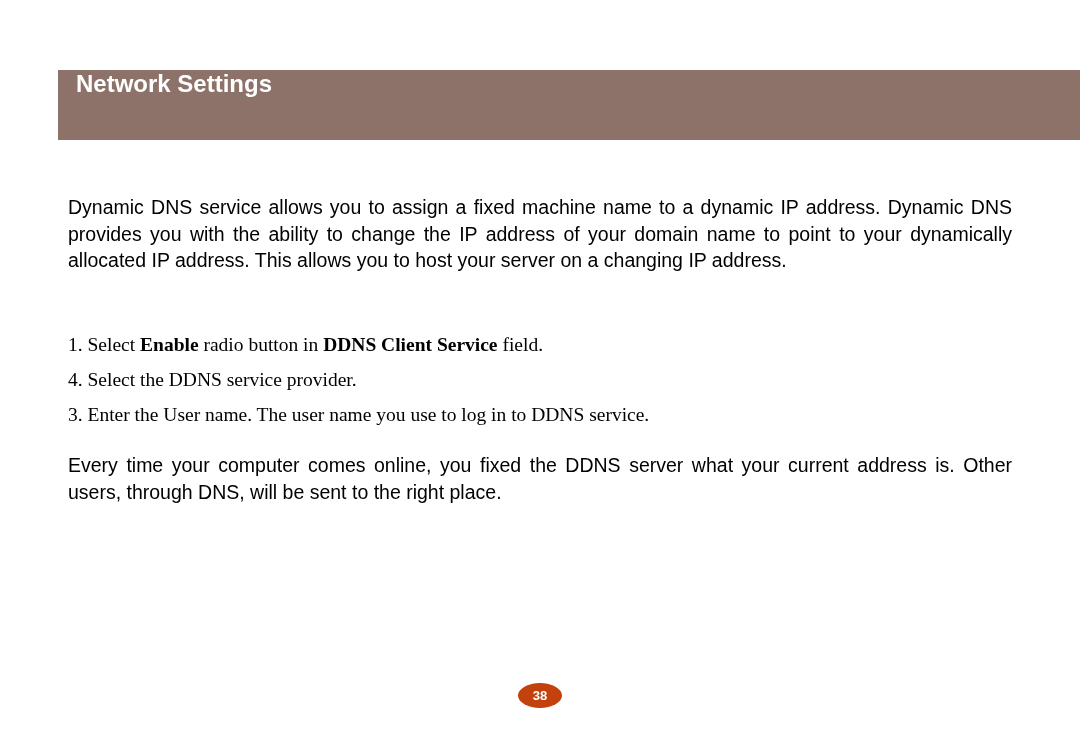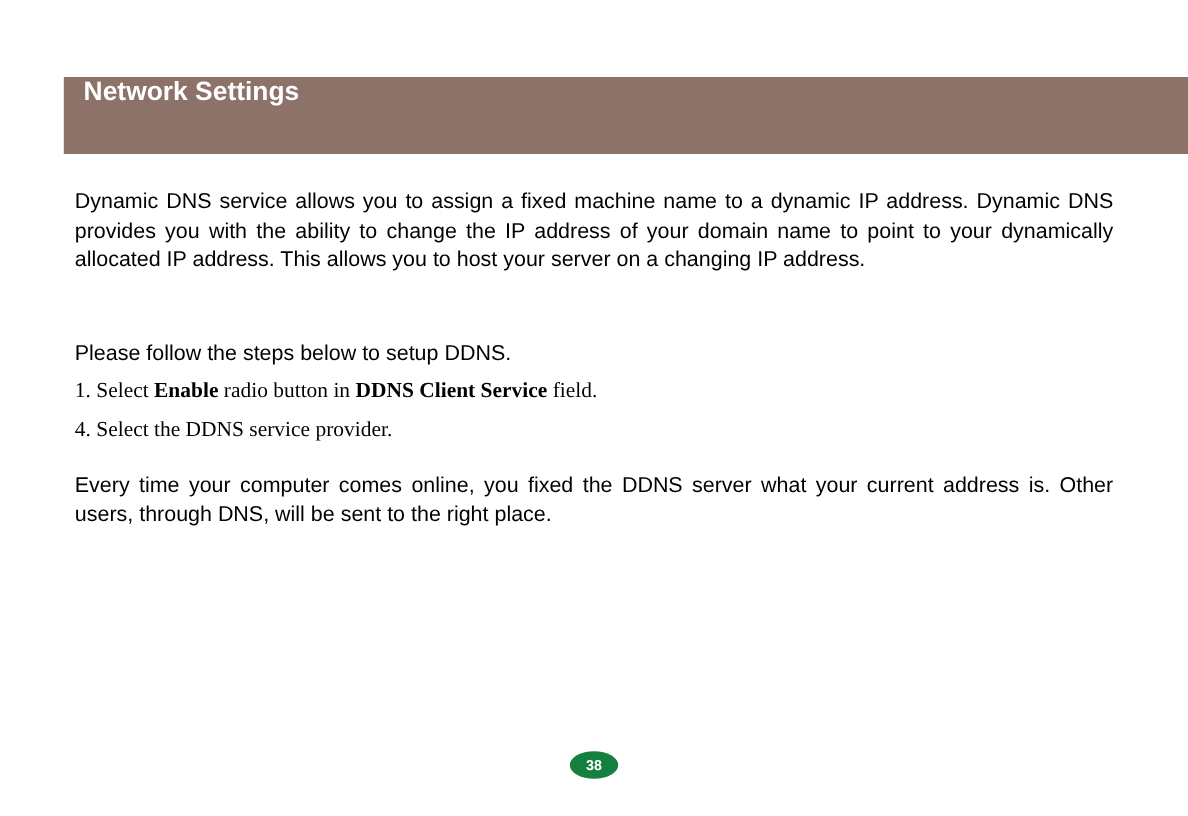--- a/index.html
+++ b/index.html
@@ -27,21 +27,21 @@
       padding-left: 18px;
     }
     .header-title {
       color: #ffffff;
       font-size: 24px;
       font-weight: bold;
     }
     .content {
       position: absolute;
       left: 68px;
-      top: 170px;
+      top: 194px;
       width: 944px;
       font-size: 19.5px;
       line-height: 1.37;
       color: #000000;
     }
     .intro-para {
       text-align: justify;
       margin-bottom: 58px;
     }
     .follow-line {
@@ -59,45 +59,45 @@
       font-weight: bold;
     }
     .page-number-badge {
       position: absolute;
       left: 50%;
       transform: translateX(-50%);
       bottom: 34px;
       width: 44px;
       height: 25px;
       border-radius: 50%;
-      background: #15803d;
+      background: #c2410c;
       color: #ffffff;
       font-size: 13px;
       font-weight: bold;
       display: flex;
       align-items: center;
       justify-content: center;
       margin-top: 44px;
     }
   </style>
 </head>
 <body>
 
 <div class="header-bar">
   <span class="header-title">Network Settings</span>
 </div>
 
 <div class="content">
   <p class="intro-para">Dynamic DNS service allows you to assign a fixed machine name to a dynamic IP address. Dynamic DNS provides you with the ability to change the IP address of your domain name to point to your dynamically allocated IP address. This allows you to host your server on a changing IP address.</p>
 
-  <p class="follow-line">Please follow the steps below to setup DDNS.</p>
 
   <p class="step-line">
     <span>1. Select </span><span class="bold">Enable</span><span> radio button in </span><span class="bold">DDNS Client Service</span><span> field.</span>
   </p>
   <p class="step-line">4. Select the DDNS service provider.</p>
+  <p class="step-line">3. Enter the User name. The user name you use to log in to DDNS service.</p>
 
   <p class="closing-para">Every time your computer comes online, you fixed the DDNS server what your current address is. Other users, through DNS, will be sent to the right place.</p>
 </div>
 
 <div class="page-number-badge">
   <span>38</span>
 </div>
 
 </body></html>

